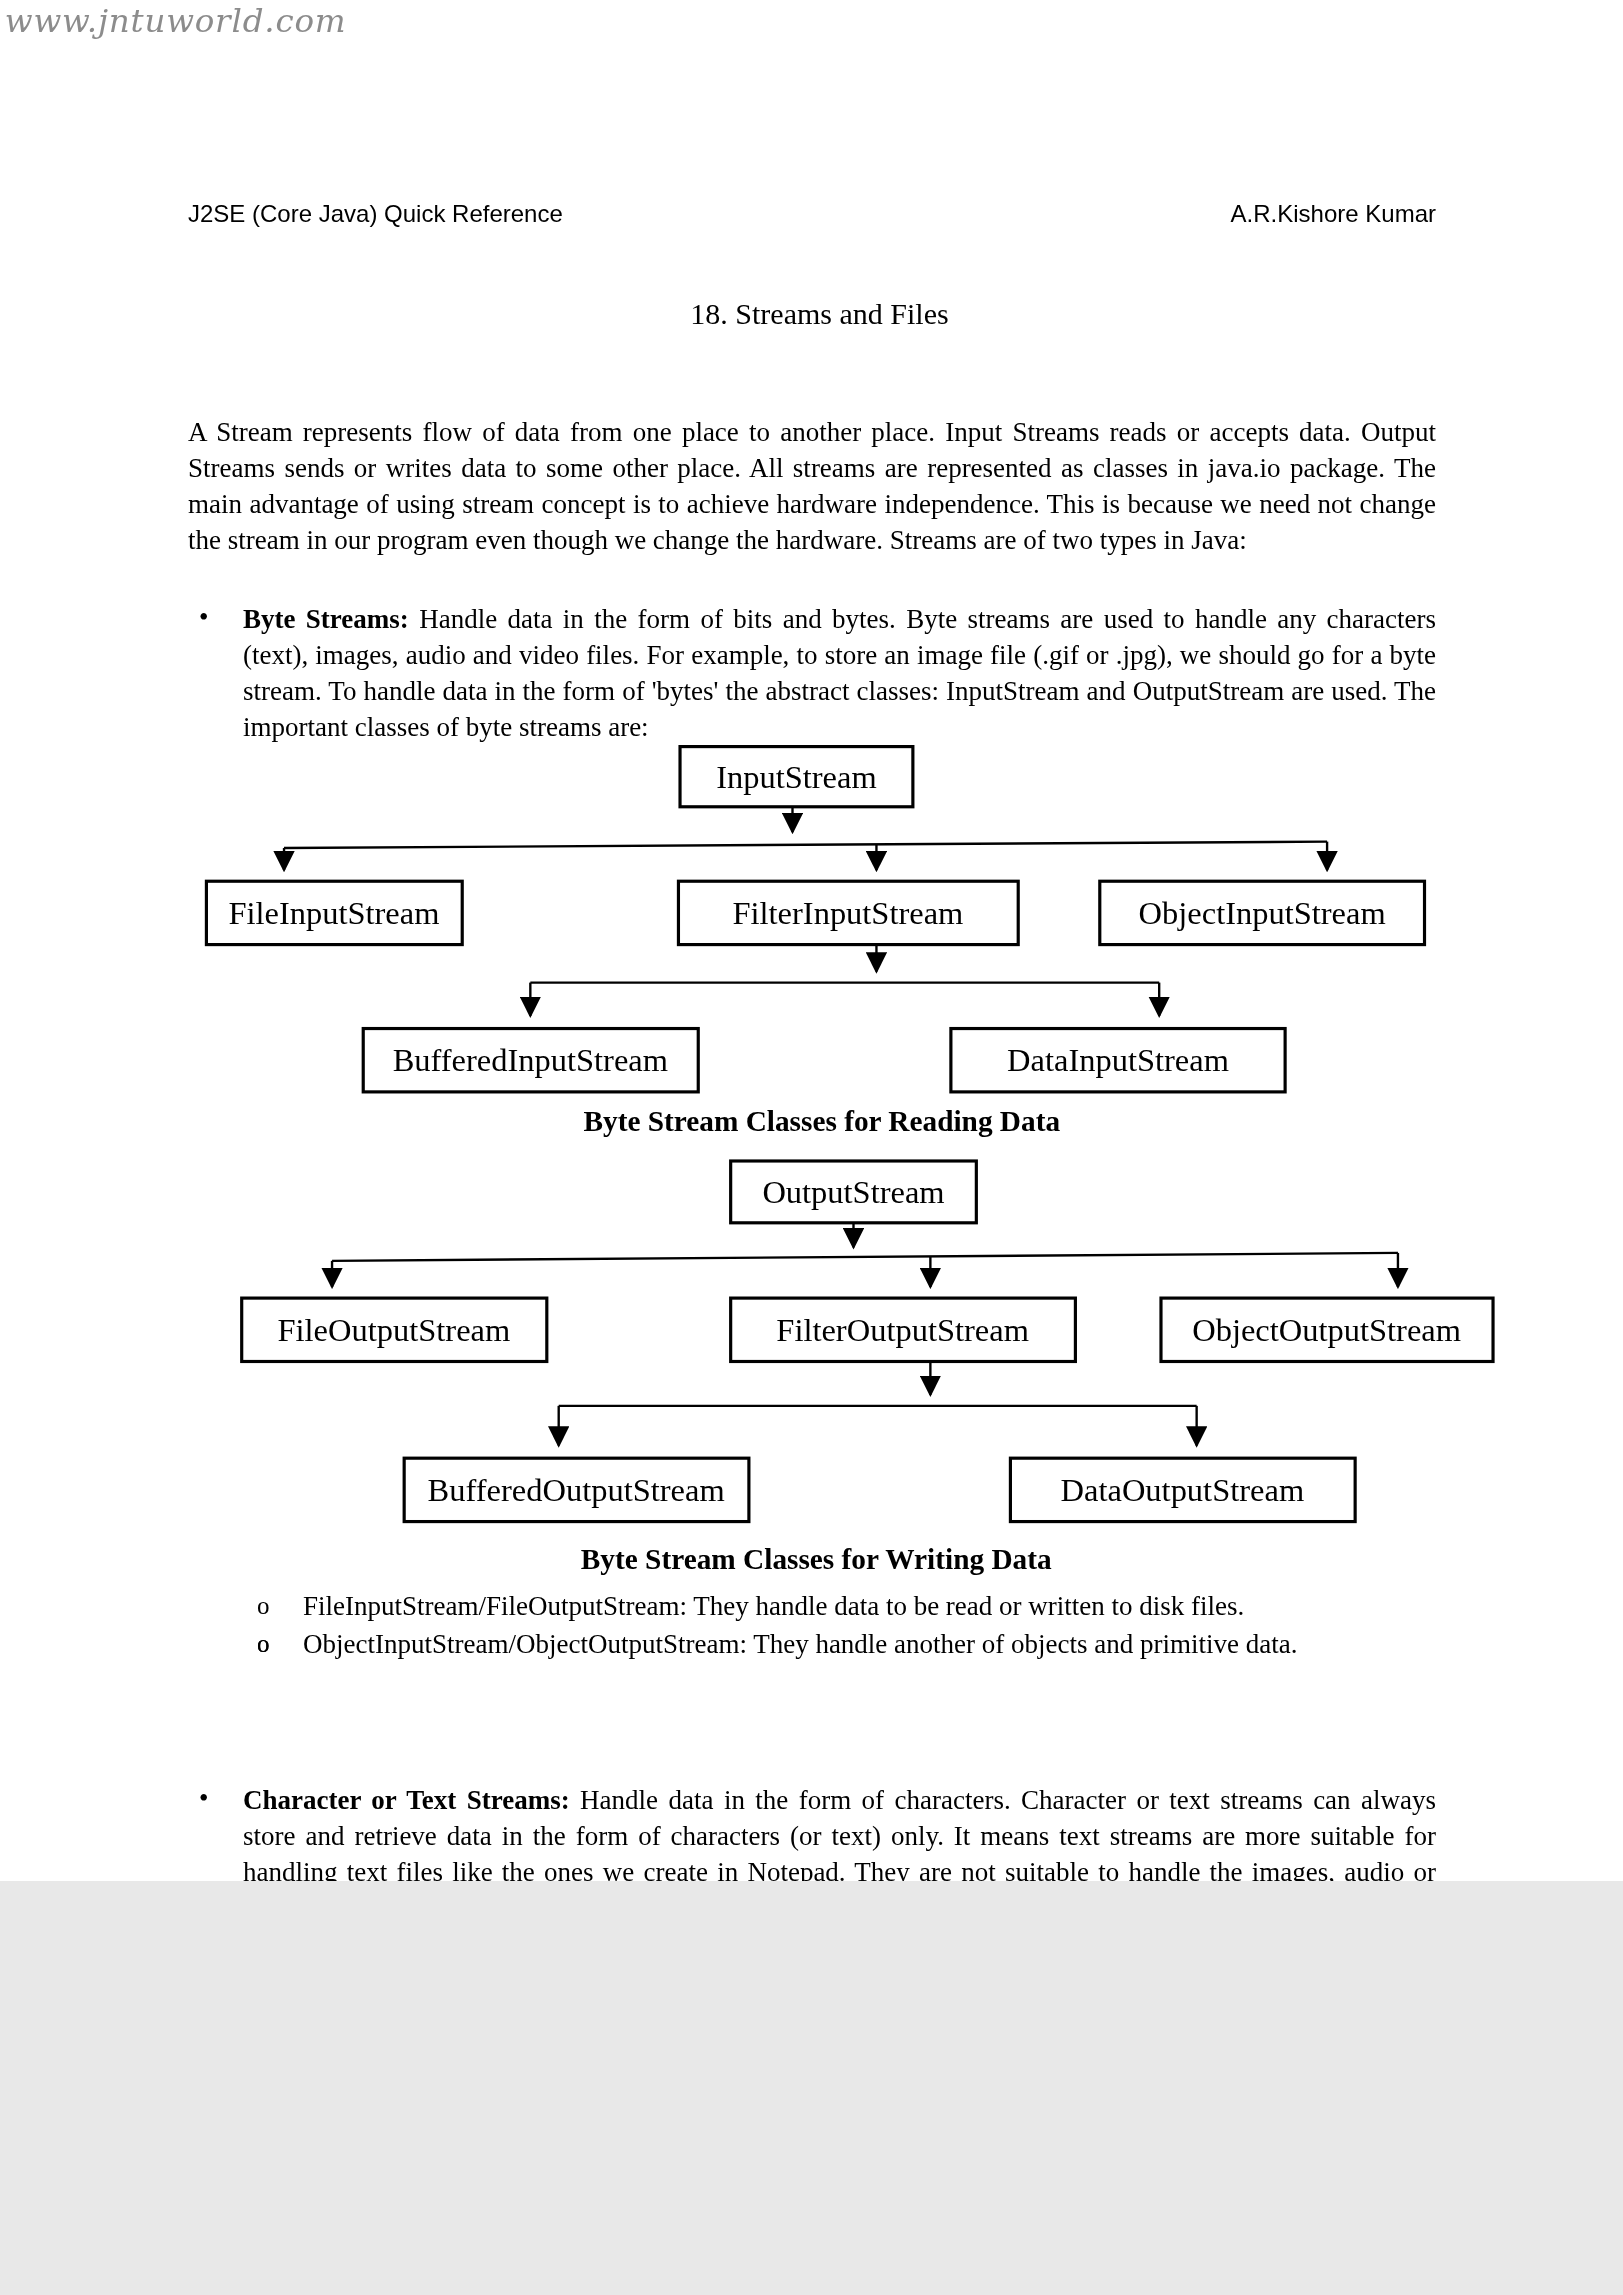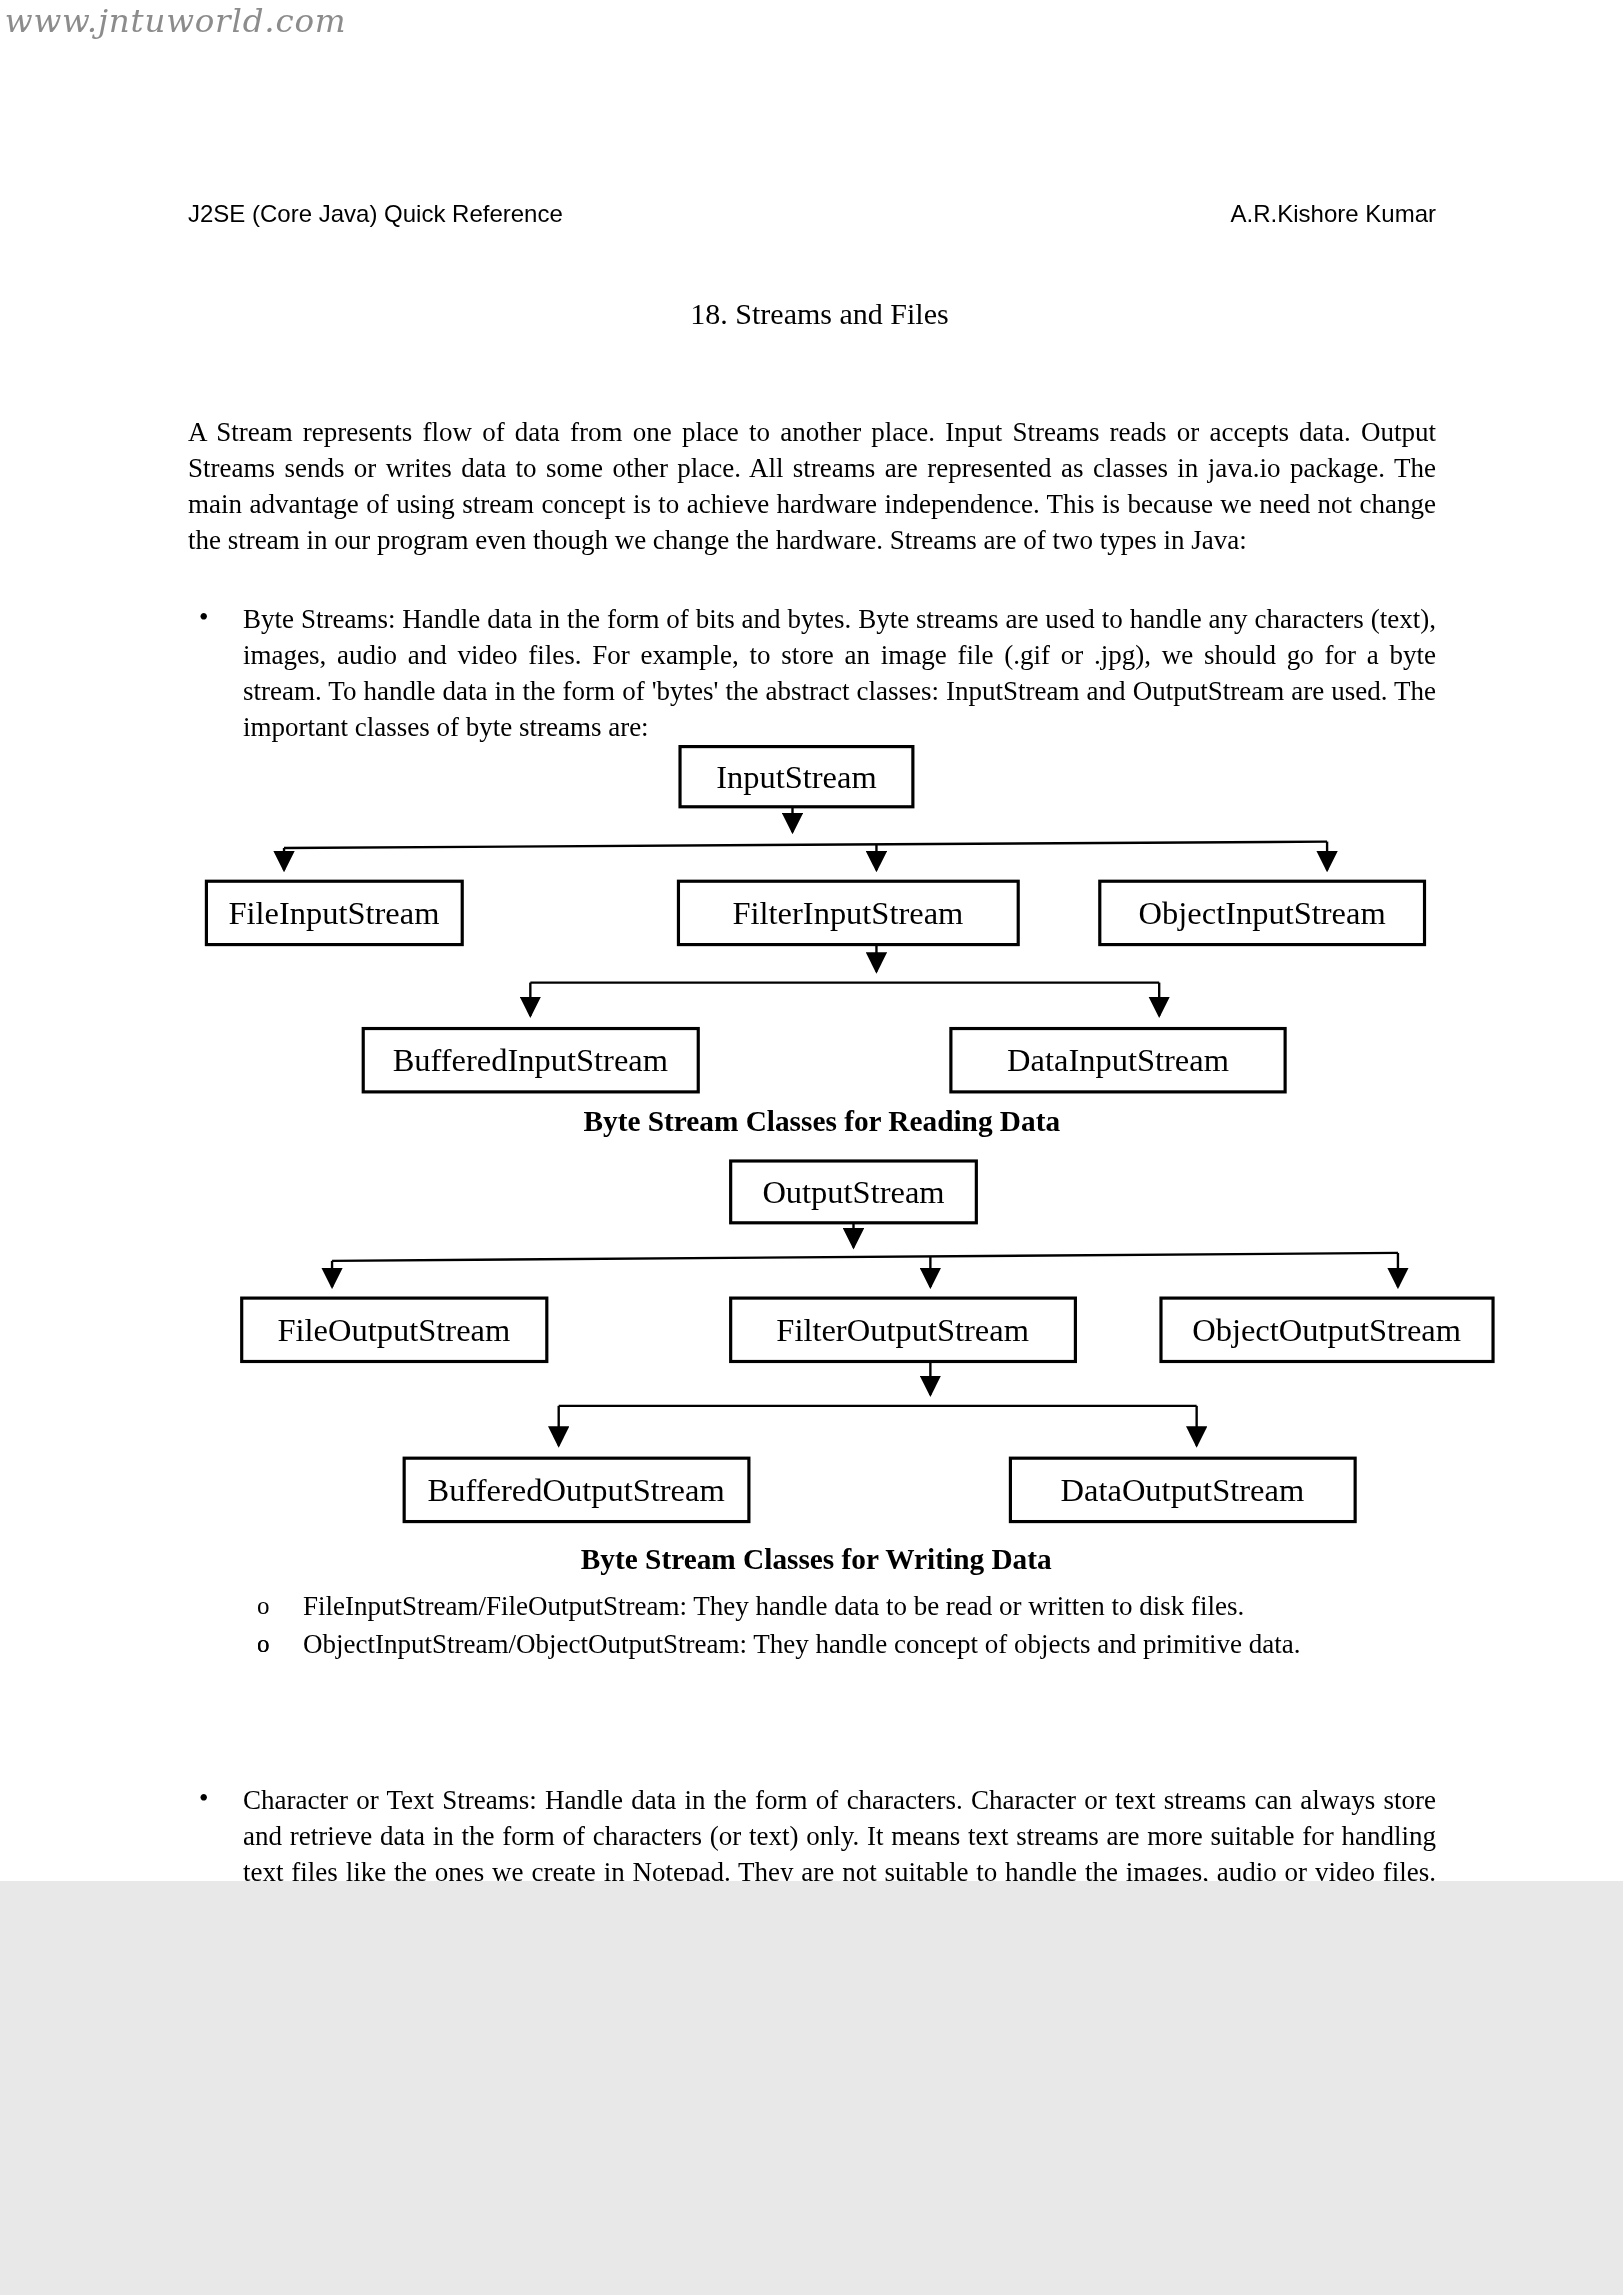--- a/index.html
+++ b/index.html
@@ -25,21 +25,21 @@
   }
   .body-text { font-size:27px; text-align:justify; }
   .intro { position:absolute; left:188px; top:387px; width:1248px; line-height:36px; }
   .bullet {
     position:absolute; left:188px; width:1248px; box-sizing:border-box;
     padding-left:55px; line-height:36px;
   }
   .b1 { top:601px; }
   .b2 { top:1782px; line-height:36px; text-align-last:justify; }
   .bdot { position:absolute; left:11px; top:-1.6px; font-size:27px; }
-  .blead { font-weight:normal;margin-top:33px; }
+  .blead { font-weight:bold;margin-top:33px; }
   .subs { position:absolute; left:188px; top:1587px; width:1248px; }
   .sub {
     position:relative; box-sizing:border-box; padding-left:115px;
     line-height:38px; font-size:27px; text-align:justify;
   }
   .odot { position:absolute; left:69px; top:0; font-size:25px; }
   .diag { position:absolute; left:0; width:1623px; }
   .diag rect { fill:#ffffff; stroke:#000000; stroke-width:4px; }
   .diag line { stroke:#000000; stroke-width:3px; }
   .diag text {
@@ -161,21 +161,21 @@
   </svg>
 
   <div class="subs">
     <div class="sub">
       <span class="odot">o</span><span>FileInputStream/FileOutputStream: They handle data to be read or written to disk files.</span>
     </div>
     <div class="sub">
       <span class="odot">o</span>
     </div>
     <div class="sub">
-      <span class="odot">o</span><span>ObjectInputStream/ObjectOutputStream: They handle concept of objects and primitive data.</span>
+      <span class="odot">o</span><span>ObjectInputStream/ObjectOutputStream: They handle another of objects and primitive data.</span>
     </div>
   </div>
 
   <div class="bullet b2 body-text">
     <span class="bdot">•</span><span class="blead">Character or Text Streams:</span><span> Handle data in the form of characters. Character or text streams can always store and retrieve data in the form of characters (or text) only. It means text streams are more suitable for handling text files like the ones we create in Notepad. They are not suitable to handle the images, audio or video files. To handle data in the form of 'text'</span>
   </div>
 
   <div class="pagenum">90</div>
 
   <div class="wm wm-bottom">www.jntuworld.com</div>

